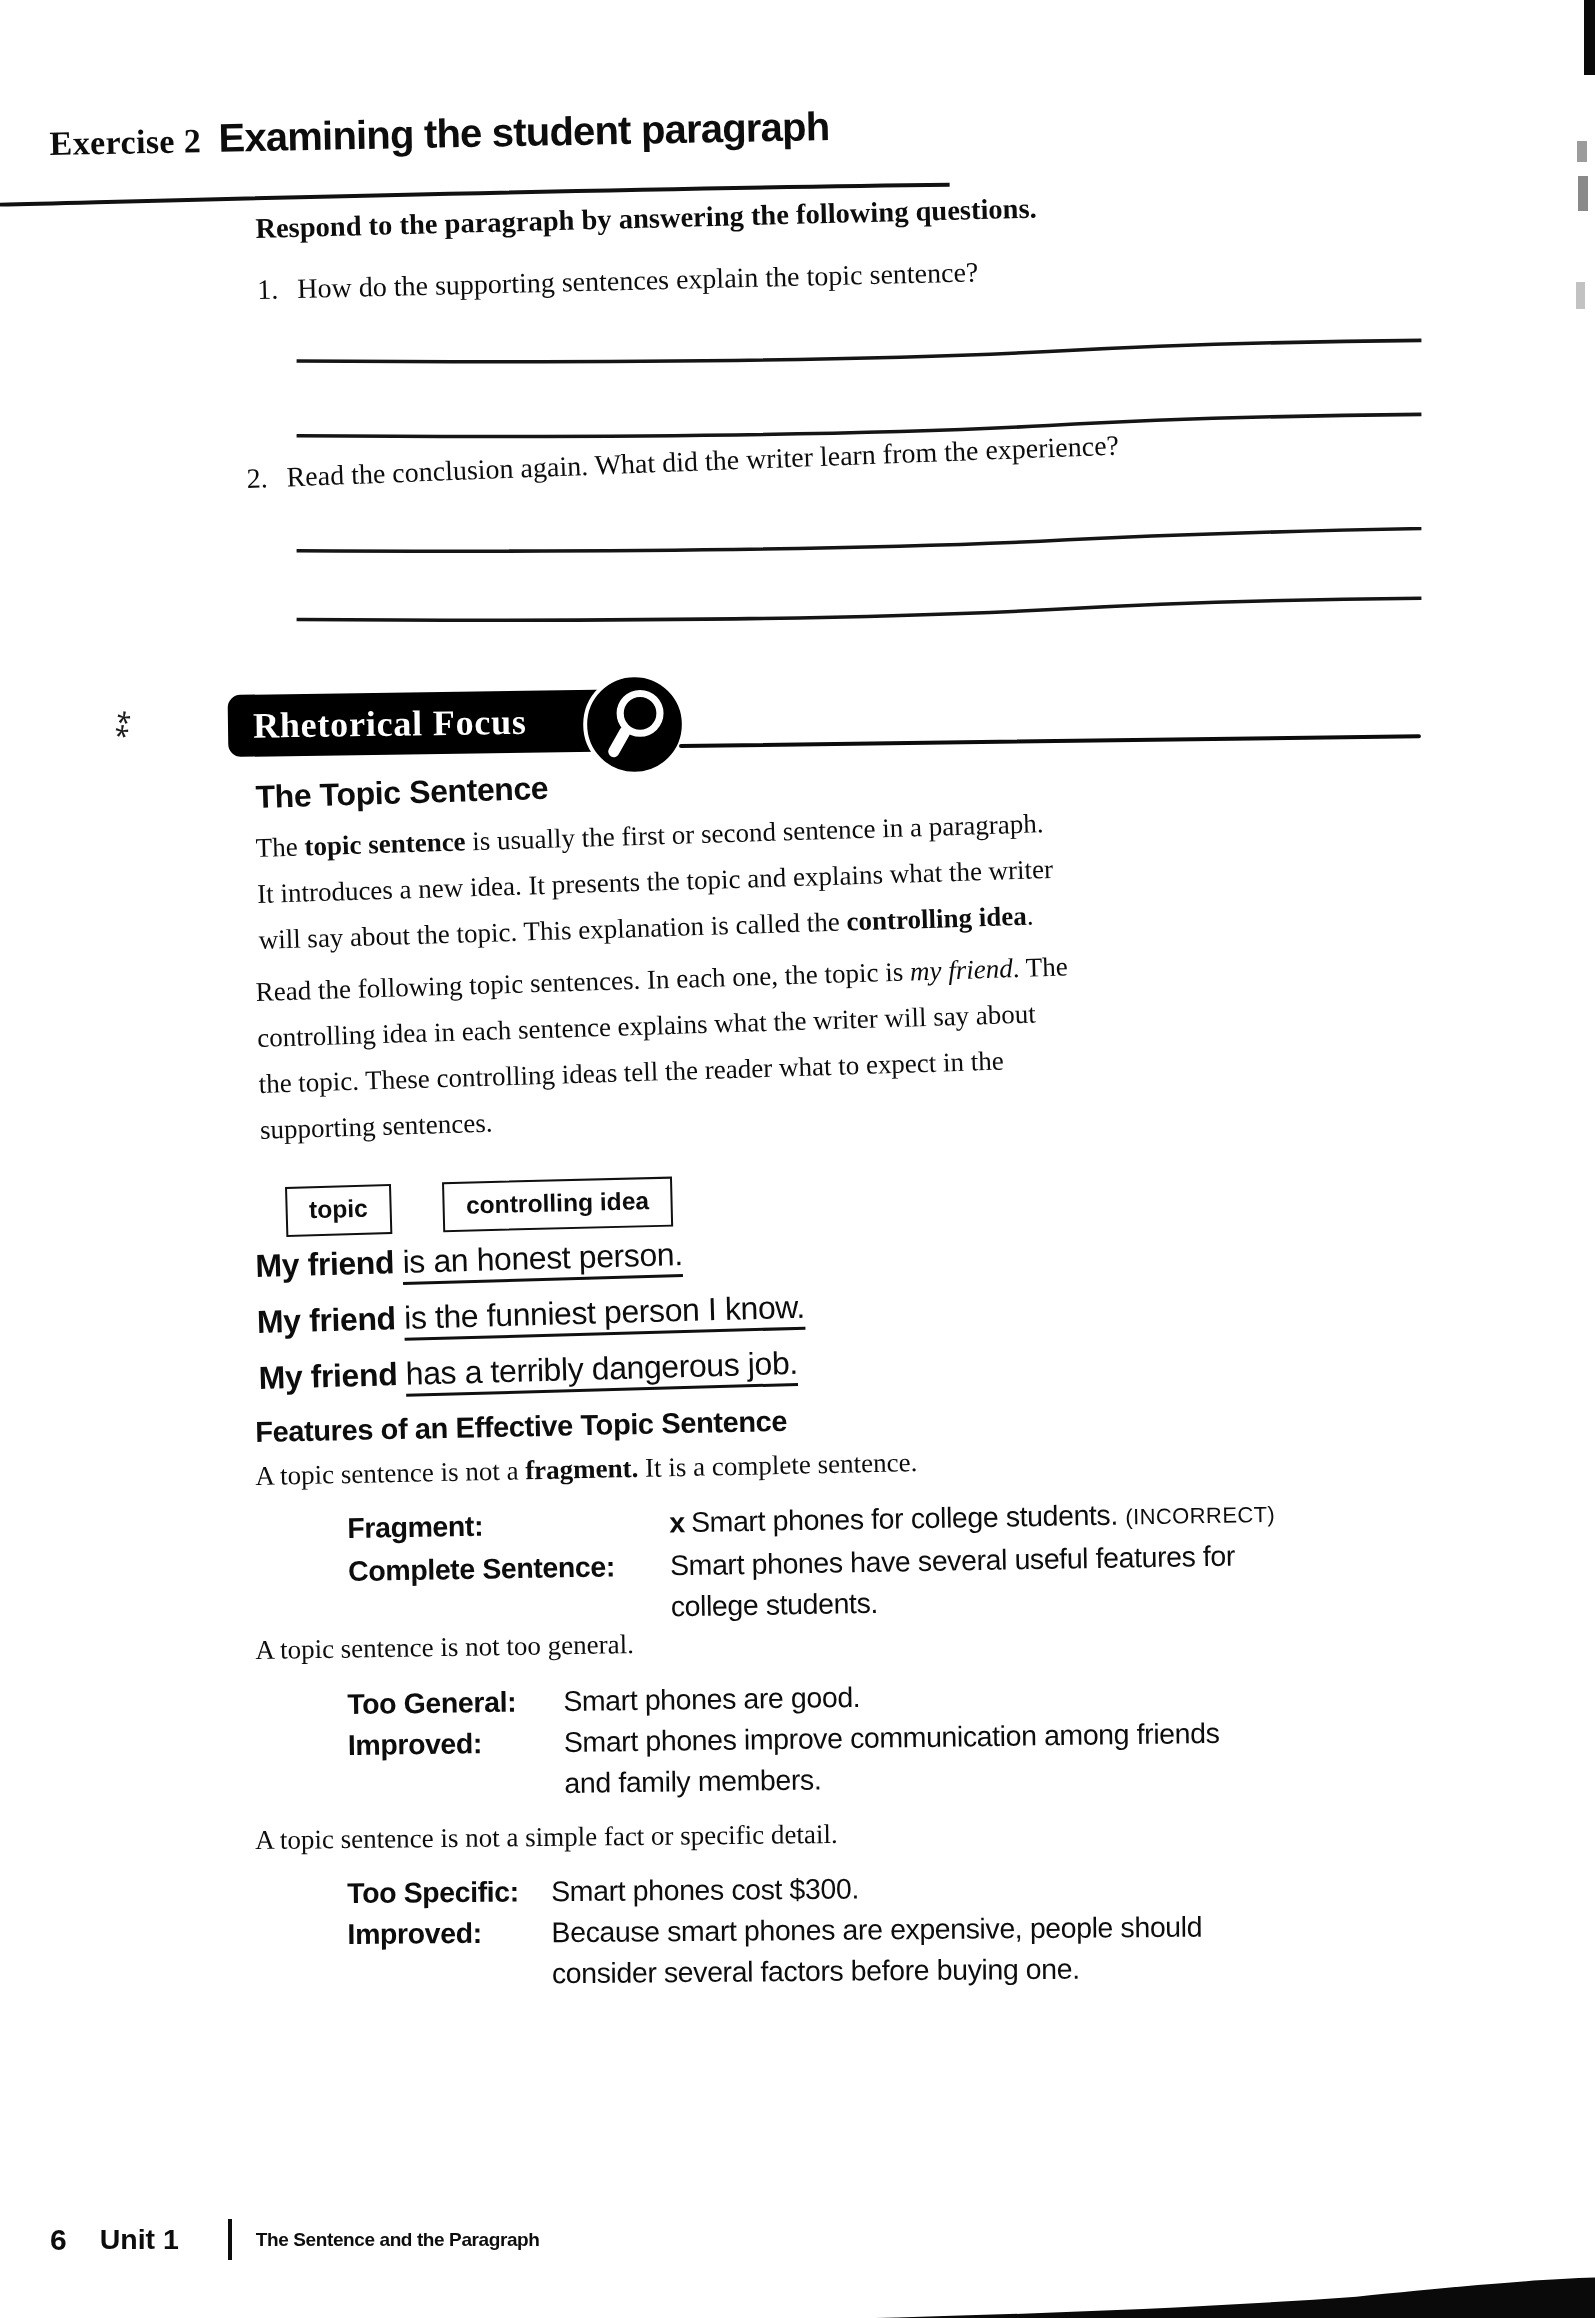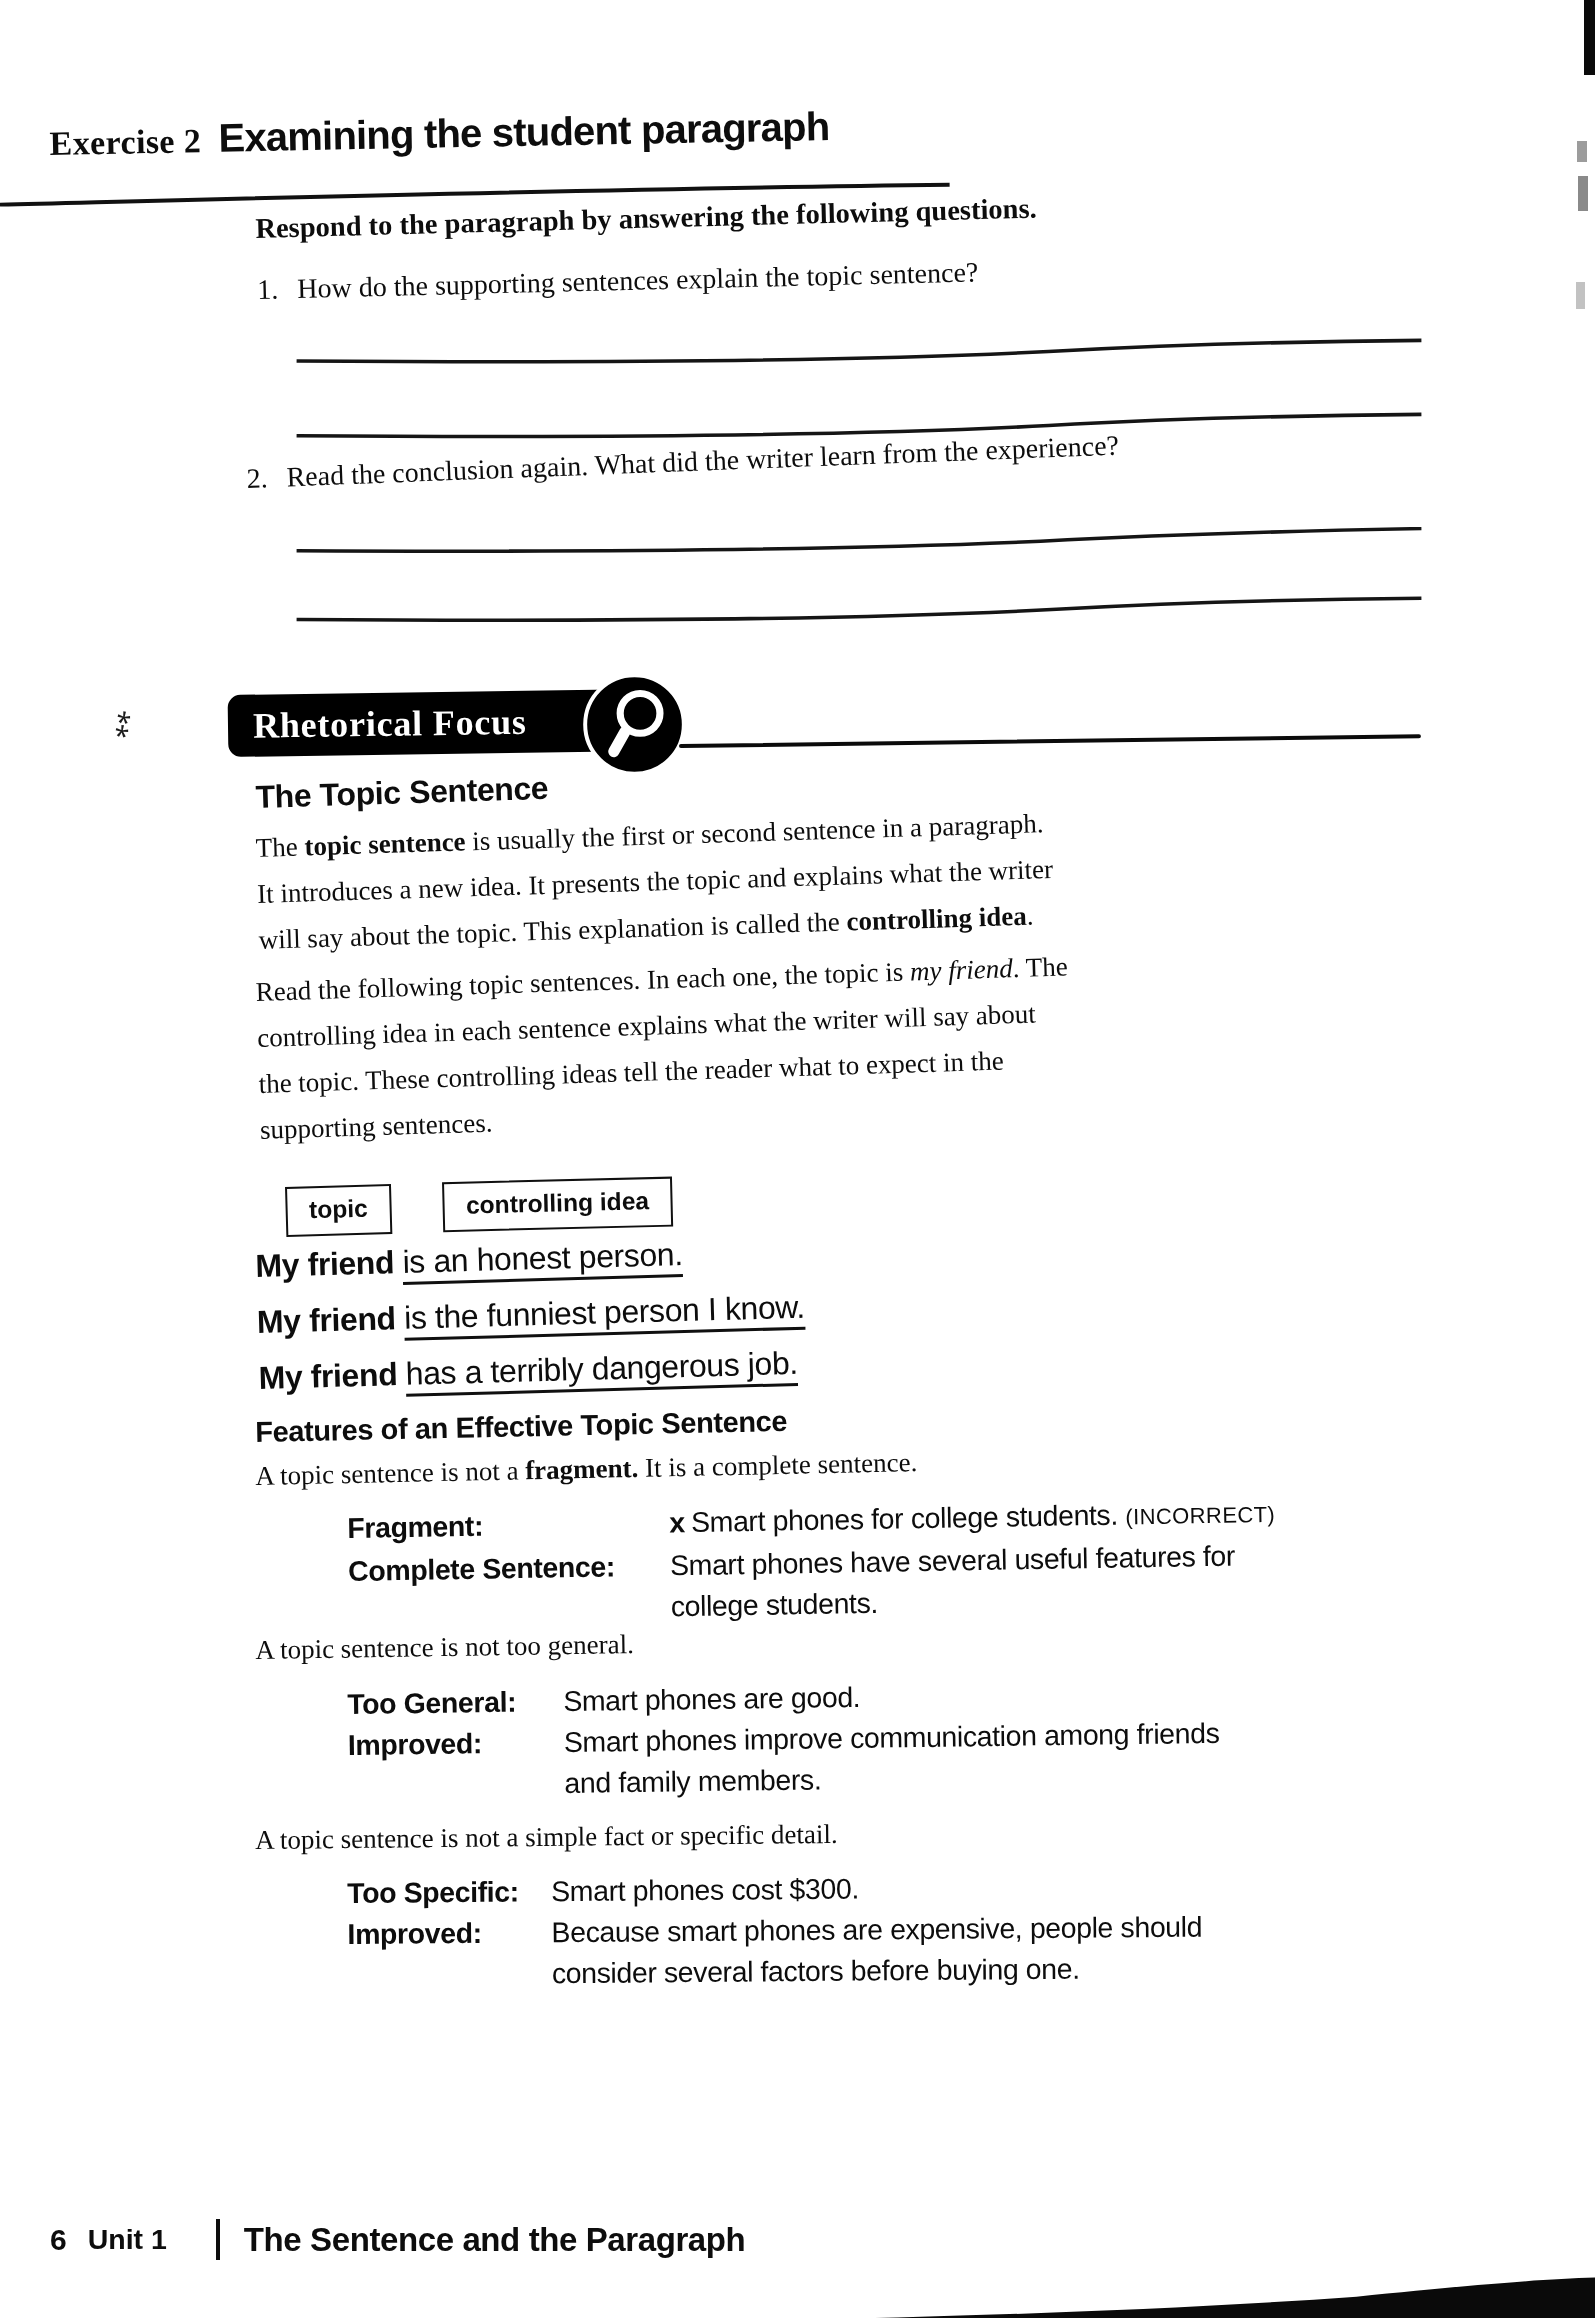--- a/index.html
+++ b/index.html
@@ -76,23 +76,23 @@
   .dl .val{font-size:28.5px;line-height:41px;letter-spacing:-0.4px;}
   .dl .val div{white-space:nowrap;}
   .xmark{font-weight:bold;margin-right:6.3px;}
   .note{font-size:22px;letter-spacing:0.4px;}
   
   .footer{
     position:absolute;left:50px;top:2219px;display:flex;align-items:center;
     font-family:"Liberation Sans",sans-serif;font-weight:bold;white-space:nowrap;
   }
   .page-num{font-size:30px;}
-  .unit{font-size:28.5px;margin-left:21px;}
+  .unit{font-size:28.5px;margin-left:33px;}
   .foot-divider{width:4px;height:41px;background:#0d0d0d;margin:0 24px 0 49px;}
-  .book-title{font-size:33px;letter-spacing:-0.4px;}
+  .book-title{font-size:19px;letter-spacing:-0.4px;}
   
   .edge-top{position:absolute;left:1584px;top:0;width:12px;height:75px;background:#0a0a0a;}
   .edge-m1{position:absolute;left:1577px;top:141px;width:9.5px;height:20.6px;background:#9c9c9c;}
   .edge-m2{position:absolute;left:1578px;top:176px;width:10.3px;height:35px;background:#8a8a8a;}
   .edge-m3{position:absolute;left:1576px;top:282px;width:8.7px;height:27px;background:#c2c2c2;}
   .corner-curl{position:absolute;left:833px;top:2260px;width:763px;height:59px;}
 </style>
 </head>
 <body>
 

